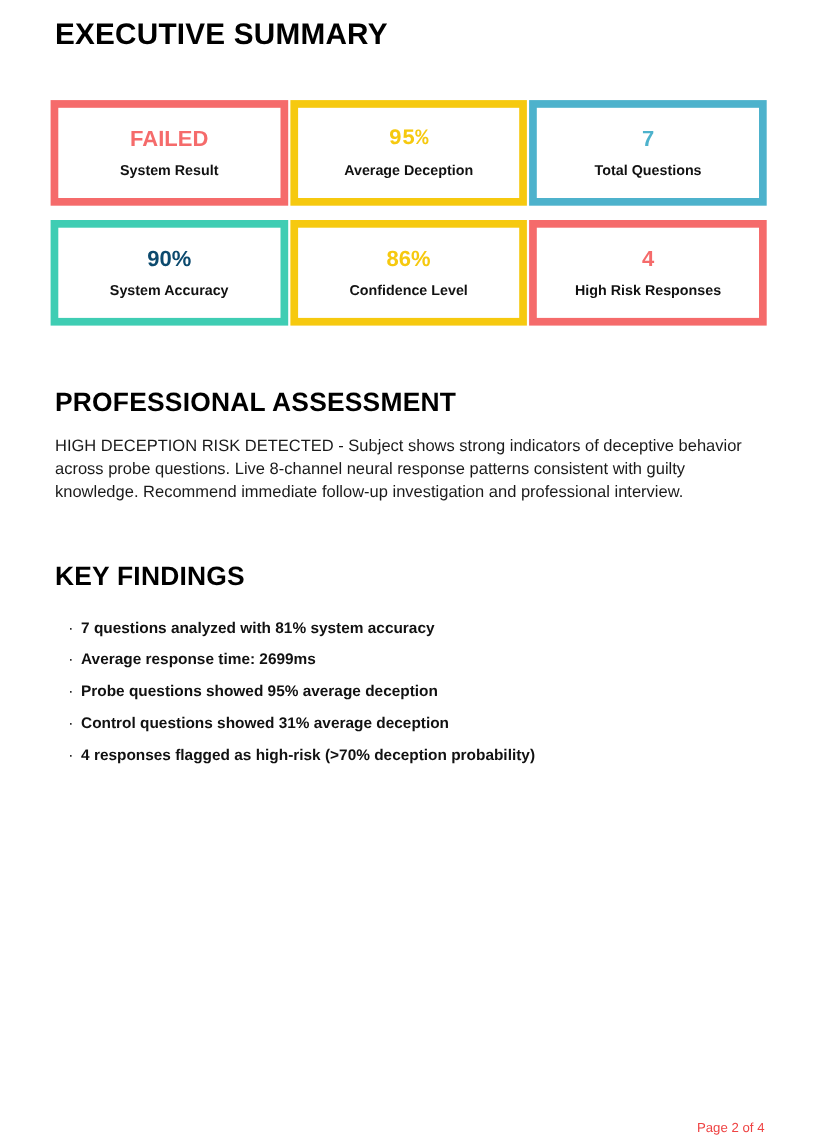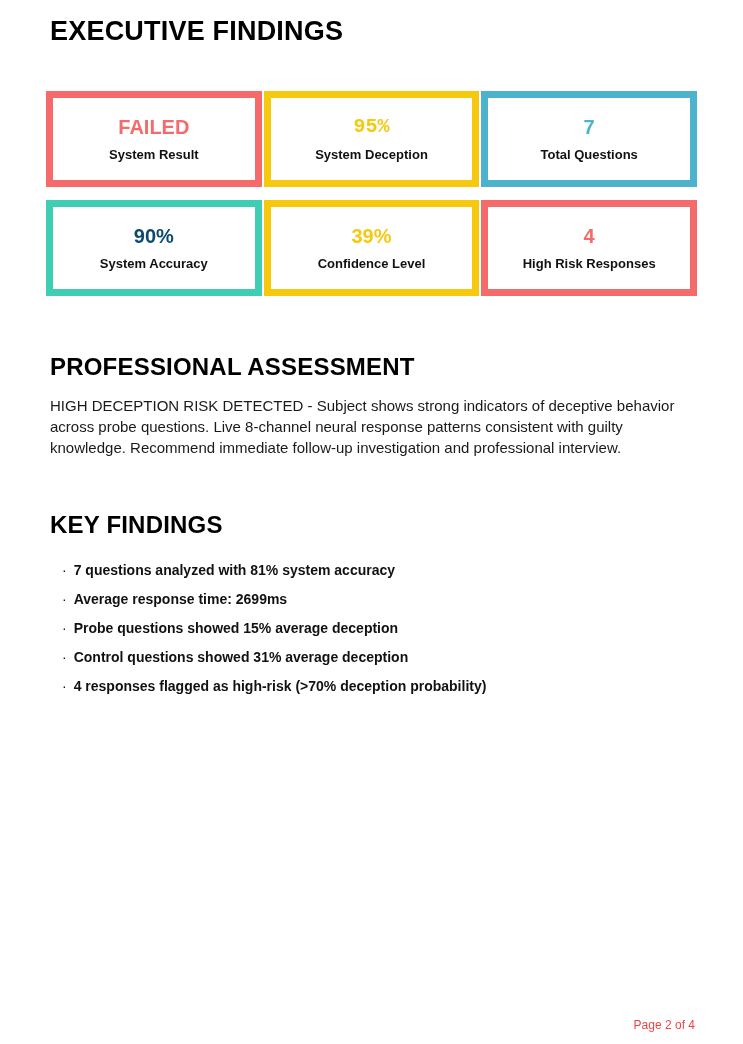--- a/index.html
+++ b/index.html
@@ -96,46 +96,46 @@
     top: 1002px;
     font-size: 12px;
     color: #ef4444;
   }
 </style>
 </head>
 <body>
 
 <div class="page">
 
-  <h1 class="page-title">EXECUTIVE FINDINGS</h1>
+  <h1 class="page-title">EXECUTIVE SUMMARY</h1>
 
   <div class="stats-grid">
 
       <div class="stat-card" style="border-color: rgb(245, 107, 107);">
         <div class="stat-value" style="color: rgb(245, 107, 107);">FAILED</div>
         <div class="stat-label">System Result</div>
       </div>
 
       <div class="stat-card" style="border-color: rgb(246, 201, 15);">
         <div class="stat-value" style="color: rgb(246, 201, 15); font-family: Liberation Mono, monospace;">95%</div>
-        <div class="stat-label">System Deception</div>
+        <div class="stat-label">Average Deception</div>
       </div>
 
       <div class="stat-card" style="border-color: rgb(77, 178, 204);">
         <div class="stat-value" style="color: rgb(77, 178, 204);">7</div>
         <div class="stat-label">Total Questions</div>
       </div>
 
       <div class="stat-card" style="border-color: rgb(63, 205, 179);">
         <div class="stat-value" style="color: #0c4a6e;">90%</div>
         <div class="stat-label">System Accuracy</div>
       </div>
 
       <div class="stat-card" style="border-color: rgb(246, 201, 15);">
-        <div class="stat-value" style="color: rgb(246, 201, 15);">39%</div>
+        <div class="stat-value" style="color: rgb(246, 201, 15);">86%</div>
         <div class="stat-label">Confidence Level</div>
       </div>
 
       <div class="stat-card" style="border-color: rgb(245, 107, 107);">
         <div class="stat-value" style="color: rgb(245, 107, 107);">4</div>
         <div class="stat-label">High Risk Responses</div>
       </div>
     </div>
 
   <h2 class="section-heading assessment-heading">PROFESSIONAL ASSESSMENT</h2>
@@ -151,21 +151,21 @@
         <span>7 questions analyzed with 81% system accuracy</span>
       </li>
 
       <li class="finding-item">
         <span class="bullet-dot">·</span>
         <span>Average response time: 2699ms</span>
       </li>
 
       <li class="finding-item">
         <span class="bullet-dot">·</span>
-        <span>Probe questions showed 15% average deception</span>
+        <span>Probe questions showed 95% average deception</span>
       </li>
 
       <li class="finding-item">
         <span class="bullet-dot">·</span>
         <span>Control questions showed 31% average deception</span>
       </li>
 
       <li class="finding-item">
         <span class="bullet-dot">·</span>
         <span>4 responses flagged as high-risk (&gt;70% deception probability)</span>

